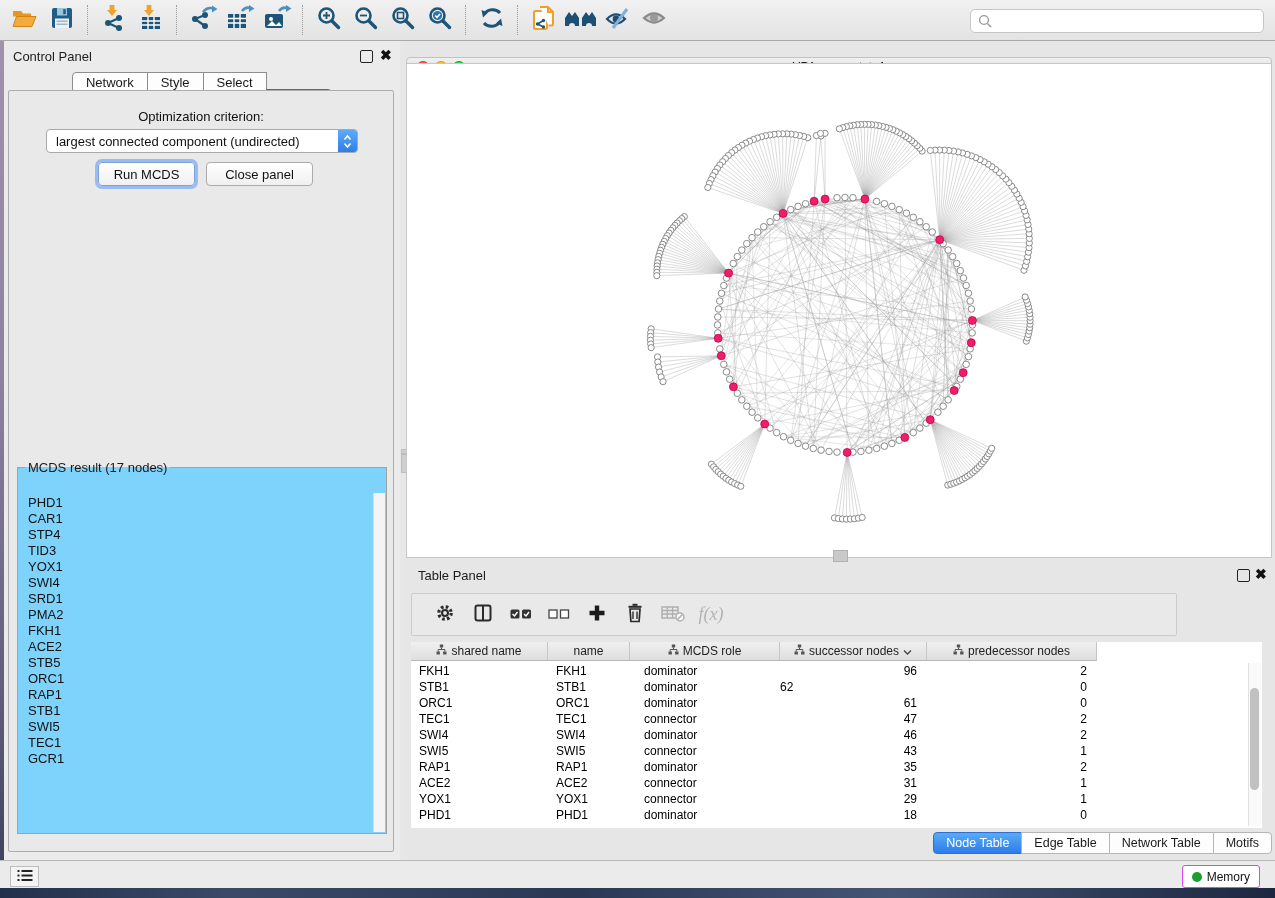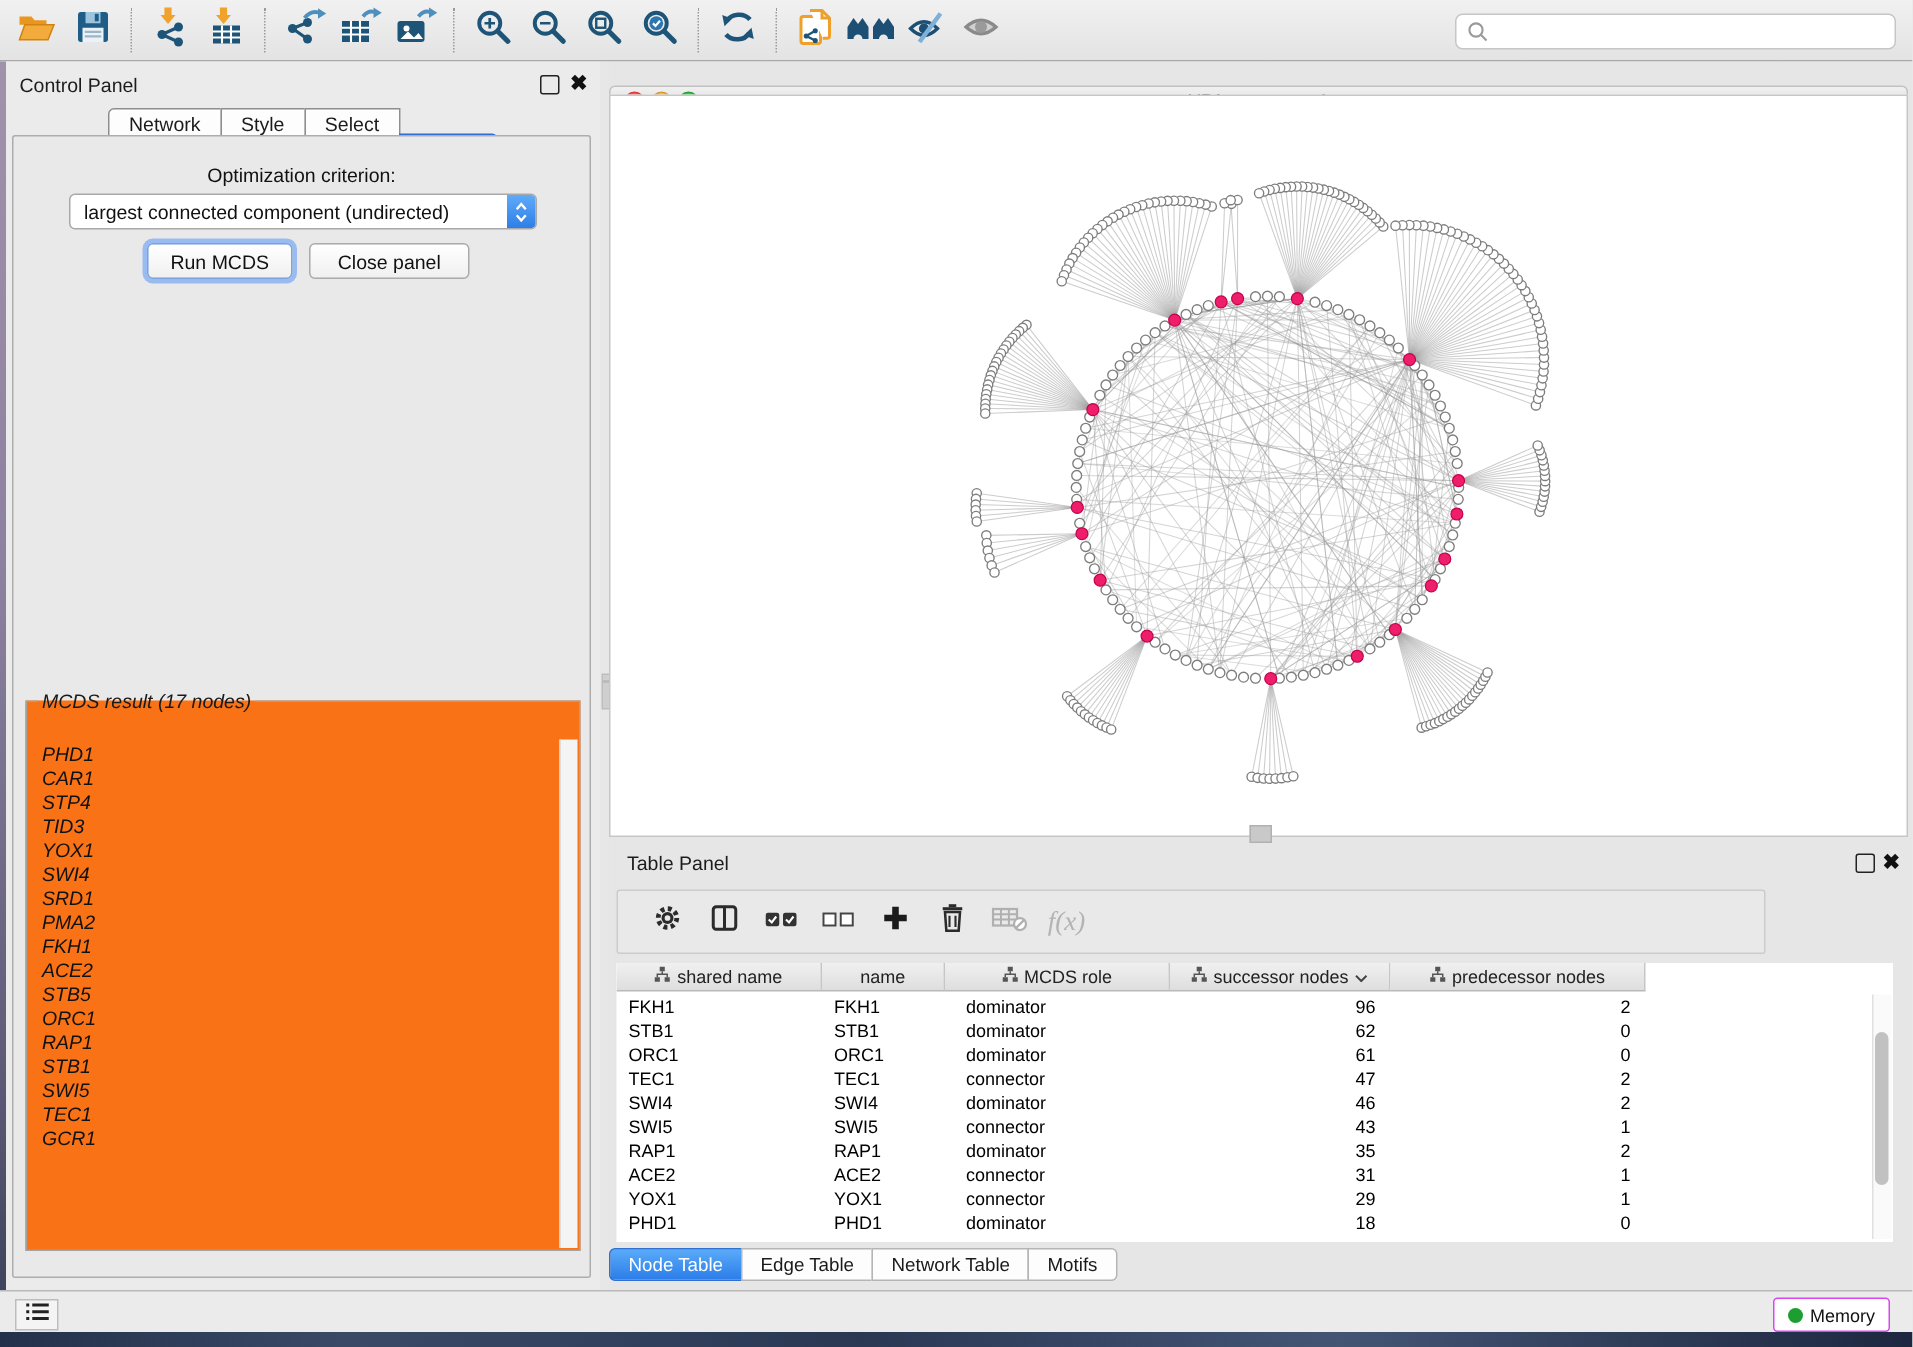--- a/index.html
+++ b/index.html
@@ -37,22 +37,22 @@
   #opt-label{position:absolute;left:0;top:18px;width:100%;text-align:center;font-size:13px;color:#111;}
   #criterion-dropdown{position:absolute;left:37px;top:38px;width:312px;height:24px;background:#fff;
     border:1px solid #a9a9a9;border-radius:4px;box-sizing:border-box;display:flex;align-items:center;}
   #criterion-dropdown .dd-text{flex:1;font-size:13px;color:#111;padding-left:9px;white-space:nowrap;}
   #criterion-dropdown .dd-step{width:19px;height:22px;border-radius:0 3px 3px 0;
     background:linear-gradient(180deg,#5fabf9,#2d7ee9);display:flex;align-items:center;justify-content:center;}
   .cp-btn{position:absolute;top:71px;height:24px;background:linear-gradient(180deg,#ffffff,#f0f0f0);
     border:1px solid #ababab;border-radius:4px;font-size:13px;font-family:"Liberation Sans",sans-serif;color:#111;}
   #run-btn{left:89px;width:97px;box-shadow:0 0 0 3px rgba(90,150,250,.55);border-color:#7aa4d9;}
   #closepanel-btn{left:197px;width:107px;}
-  #mcds-fieldset{position:absolute;left:8px;top:369px;width:368px;height:372px;background:#f97316;
-    border:1px solid #a2a2a2;margin:0;padding:0;font-style:italic;}
+  #mcds-fieldset{position:absolute;left:8px;top:369px;width:368px;height:372px;background:#7dd3fc;
+    border:1px solid #a2a2a2;margin:0;padding:0;}
   #mcds-fieldset legend{font-size:13px;color:#1a1a1a;margin-left:7px;padding:0 3px;}
   #mcds-list{position:absolute;left:0;top:20px;width:calc(100% - 12px);bottom:2px;overflow:hidden;}
   .mcds-item{font-size:13px;color:#111;line-height:16px;padding-left:10px;}
   #mcds-scroll{position:absolute;right:1px;top:18px;bottom:1px;width:11px;background:#f4f4f4;border-left:1px solid #ddd;}
 
   
   #splitter{left:400px;top:41px;width:6px;height:819px;background:#e7e7e7;}
   #splitter .grip{position:absolute;left:1px;top:408px;width:4px;height:22px;
     background:linear-gradient(180deg,#cfcfcf 0 3px,#bbb 3px 5px,#cfcfcf 5px);border:1px solid #bdbdbd;}
 
@@ -81,21 +81,21 @@
   #node-table{position:absolute;left:5px;top:601px;width:851px;height:186px;background:#fff;overflow:hidden;}
   #nt-header{position:absolute;left:0;top:0;height:19px;display:flex;}
   .th{height:19px;background:linear-gradient(180deg,#f0f0f0,#dedede);border-right:1px solid #c6c6c6;
     border-bottom:1px solid #b9b9b9;display:flex;align-items:center;justify-content:center;gap:4px;
     font-size:12px;color:#222;box-sizing:border-box;}
   .nt-row{position:absolute;left:0;height:16px;display:flex;font-size:12px;color:#000;}
   .nt-cell{height:16px;line-height:16px;box-sizing:border-box;white-space:nowrap;overflow:hidden;}
   #nt-scroll{position:absolute;right:1px;top:21px;width:12px;height:163px;background:#fafafa;border-left:1px solid #e0e0e0;}
   #nt-thumb{position:absolute;right:2px;top:25px;width:9px;height:102px;background:#c1c1c1;border-radius:5px;}
 
-  #table-tabs{position:absolute;left:0;top:791px;width:866px;display:flex;justify-content:flex-start;}
+  #table-tabs{position:absolute;left:0;top:791px;width:866px;display:flex;justify-content:flex-end;}
   .tbl-tab{height:20px;line-height:20px;padding:0 12px;background:#fdfdfd;border:1px solid #b5b5b5;
     margin-left:-1px;font-size:12.5px;color:#1a1a1a;}
   .tbl-tab:first-child{border-radius:4px 0 0 4px;margin-left:0;}
   .tbl-tab:last-child{border-radius:0 4px 4px 0;}
   .tbl-tab.active{background:linear-gradient(180deg,#5aaaf9,#2c7de9);border-color:#2e6fd0;color:#fff;}
 
   
   #status-bar{left:0;top:860px;width:1275px;height:28px;background:#ebebeb;border-top:1px solid #b9b9b9;box-sizing:border-box;}
   #list-btn{position:absolute;left:10px;top:5px;width:27px;height:19px;background:#f4f4f4;border:1px solid #bdbdbd;
     display:flex;align-items:center;justify-content:center;}
@@ -1151,21 +1151,21 @@
           <div class="nt-cell" style="width: 137px; padding-left: 8px;">FKH1</div>
           <div class="nt-cell" style="width: 82px; padding-left: 8px;">FKH1</div>
           <div class="nt-cell" style="width: 150px; padding-left: 14px;">dominator</div>
           <div class="nt-cell" style="width: 147px; text-align: right; padding-right: 10px;">96</div>
           <div class="nt-cell" style="width: 170px; text-align: right; padding-right: 10px;">2</div>
         </div>
         <div class="nt-row" style="top: 37px;">
           <div class="nt-cell" style="width: 137px; padding-left: 8px;">STB1</div>
           <div class="nt-cell" style="width: 82px; padding-left: 8px;">STB1</div>
           <div class="nt-cell" style="width: 150px; padding-left: 14px;">dominator</div>
-          <div class="nt-cell" style="width: 147px; text-align: right; padding-right: 10px;">62</div>
+          <div class="nt-cell" style="width: 147px; padding-right: 10px;">62</div>
           <div class="nt-cell" style="width: 170px; text-align: right; padding-right: 10px;">0</div>
         </div>
         <div class="nt-row" style="top: 53px;">
           <div class="nt-cell" style="width: 137px; padding-left: 8px;">ORC1</div>
           <div class="nt-cell" style="width: 82px; padding-left: 8px;">ORC1</div>
           <div class="nt-cell" style="width: 150px; padding-left: 14px;">dominator</div>
           <div class="nt-cell" style="width: 147px; text-align: right; padding-right: 10px;">61</div>
           <div class="nt-cell" style="width: 170px; text-align: right; padding-right: 10px;">0</div>
         </div>
         <div class="nt-row" style="top: 69px;">

